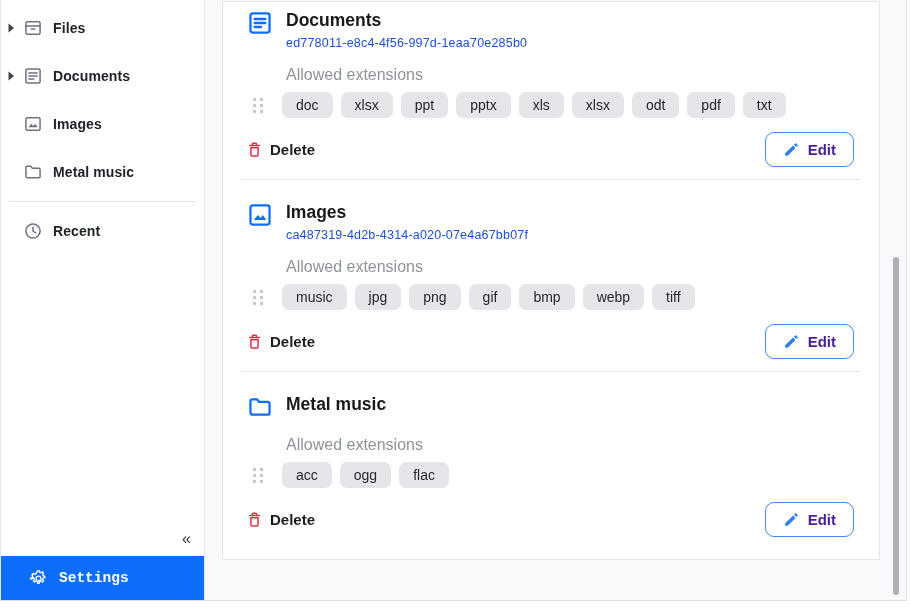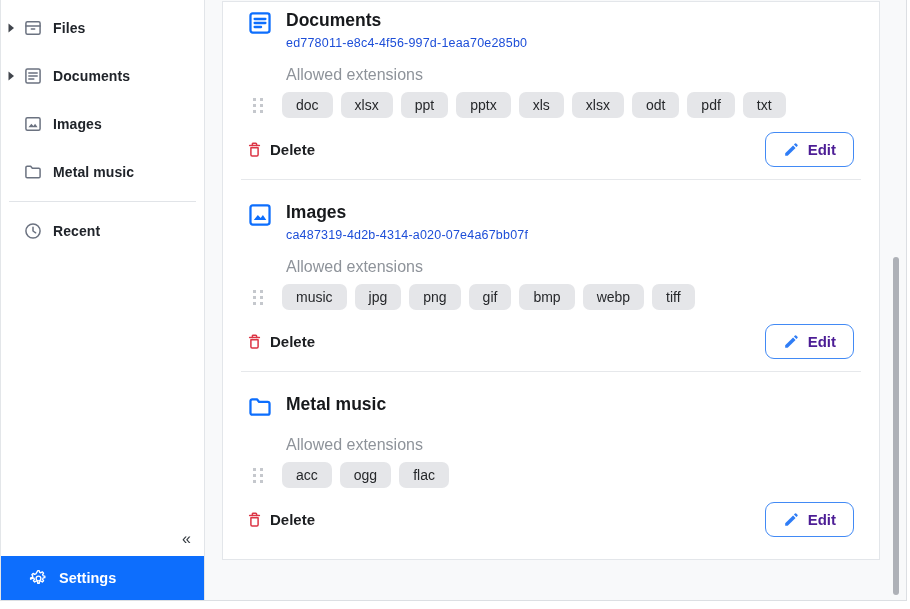--- a/index.html
+++ b/index.html
@@ -16,21 +16,21 @@
   .side-nav { padding-top: 4px; }
   .side-item { height: 48px; display: flex; align-items: center; padding-left: 7px; cursor: pointer; }
   .arrow-slot { width: 15px; display: flex; align-items: center; }
   .side-ico { width: 20px; height: 20px; display: flex; align-items: center; justify-content: center; }
   .side-label { margin-left: 10px; font-size: 14px; font-weight: 700; color: #20242a; letter-spacing: .1px; }
   .side-divider { border: none; border-top: 1px solid #e1e4e8; margin: 5px 8px 5px 8px; }
   .collapse-btn { margin-top: auto; align-self: flex-end; margin-right: 13px; margin-bottom: 9px;
     font-size: 16px; color: #343a40; cursor: pointer; line-height: 1; }
   .settings-btn { height: 44px; width: 100%; border: none; display: flex; align-items: center;
     padding-left: 28px; gap: 11px; color: #ffffff; font-size: 14.5px; font-weight: 700;
-    font-family: Liberation Sans, sans-serif; cursor: pointer; }
+    font-family: Liberation Mono, monospace; cursor: pointer; }
 
   
   .main { flex: 1; padding: 1px 26px 0 17px; }
   .card { background: #ffffff; border: 1px solid #e3e6ea; width: 658px; }
 
   .entry { padding: 22px 25px 0 24px; }
   .entry:first-child { padding-top: 8px; }
   .entry-head { display: flex; gap: 13px; }
   .entry-ico { width: 26px; height: 26px; flex: 0 0 26px; }
   .entry-title { font-size: 17.5px; font-weight: 700; color: #17191c; line-height: 1.2; }

